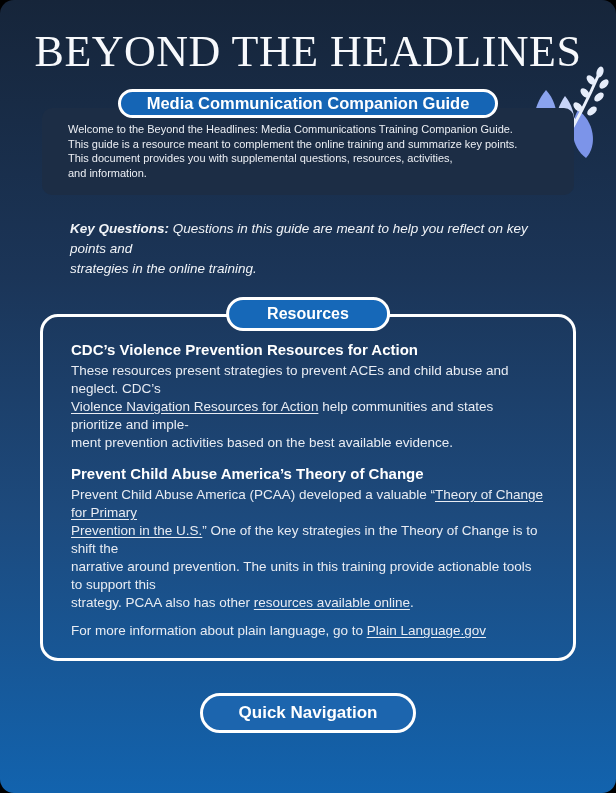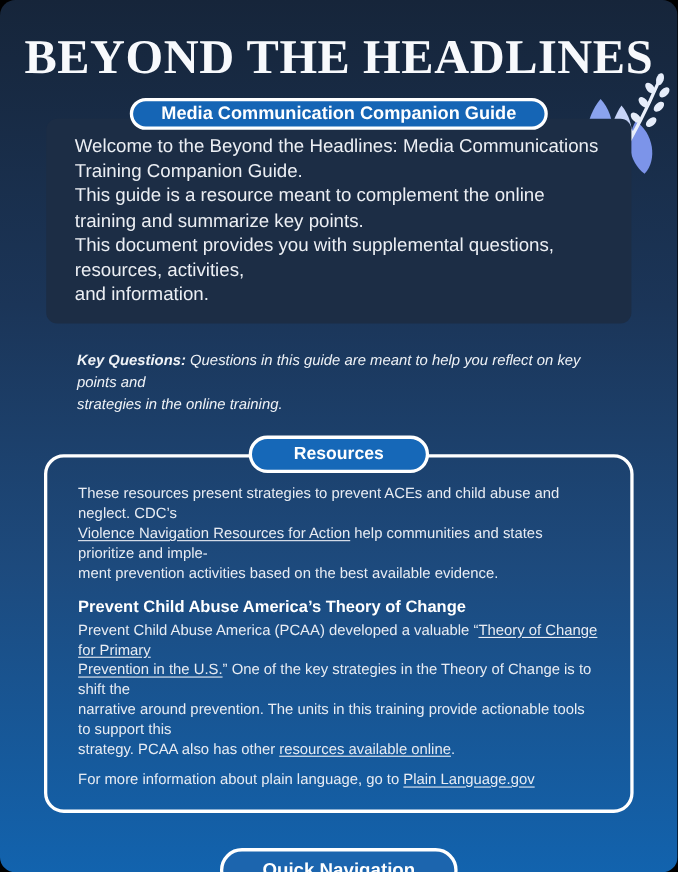--- a/index.html
+++ b/index.html
@@ -13,21 +13,21 @@
     border-radius: 14px;
     overflow: hidden;
     background: linear-gradient(180deg, #16253a 0%, #1b3558 35%, #1d4a7d 65%, #1263ae 100%);
     color: #ffffff;
   }
 
   .page-title {
     padding-top: 28px;
     text-align: center;
     font-family: "Liberation Serif", "DejaVu Serif", serif;
-    font-weight: 700;
+    font-weight: 400;
     font-size: 44px;
     letter-spacing: 0.5px;
     color: #f7f9fc;
     line-height: 1.1;
   }
 
   .pill {
     display: block;
     width: max-content;
     background: #1565b5;
@@ -71,21 +71,21 @@
   }
 
   .welcome-box {
     position: relative;
     z-index: 1;
     width: 532px;
     margin: -10px auto 12px;
     background: #1c2d45;
     border-radius: 10px;
     padding: 14px 26px 15px;
-    font-size: 17px;
+    font-size: 11px;
     line-height: 1.32;
     color: #eceff4;
     white-space: pre-line;
   }
 
   .key-questions {
     width: 488px;
     margin: 24px 0 0 70px;
     font-style: italic;
     font-size: 13.5px;
@@ -156,20 +156,21 @@
 This document provides you with supplemental questions, resources, activities,
 and information.</span></div>
 
   <p class="key-questions"><b>Key Questions:</b><span> Questions in this guide are meant to help you reflect on key points and
 strategies in the online training.</span></p>
 
   <div class="resources-section">
     <div class="pill pill-resources">Resources</div>
     <div class="resources-box">
 
+      <div class="res-heading first">CDC’s Violence Prevention Resources for Action</div>
       <p class="res-body"><span>These resources present strategies to prevent ACEs and child abuse and neglect. CDC’s
 </span><span class="link">Violence Navigation Resources for Action</span><span> help communities and states prioritize and imple-
 ment prevention activities based on the best available evidence.</span></p>
 
       <div class="res-heading">Prevent Child Abuse America’s Theory of Change</div>
       <p class="res-body"><span>Prevent Child Abuse America (PCAA) developed a valuable “</span><span class="link">Theory of Change for Primary
 Prevention in the U.S.</span><span>” One of the key strategies in the Theory of Change is to shift the
 narrative around prevention. The units in this training provide actionable tools to support this
 strategy. PCAA also has other </span><span class="link">resources available online</span><span>.</span></p>
 

